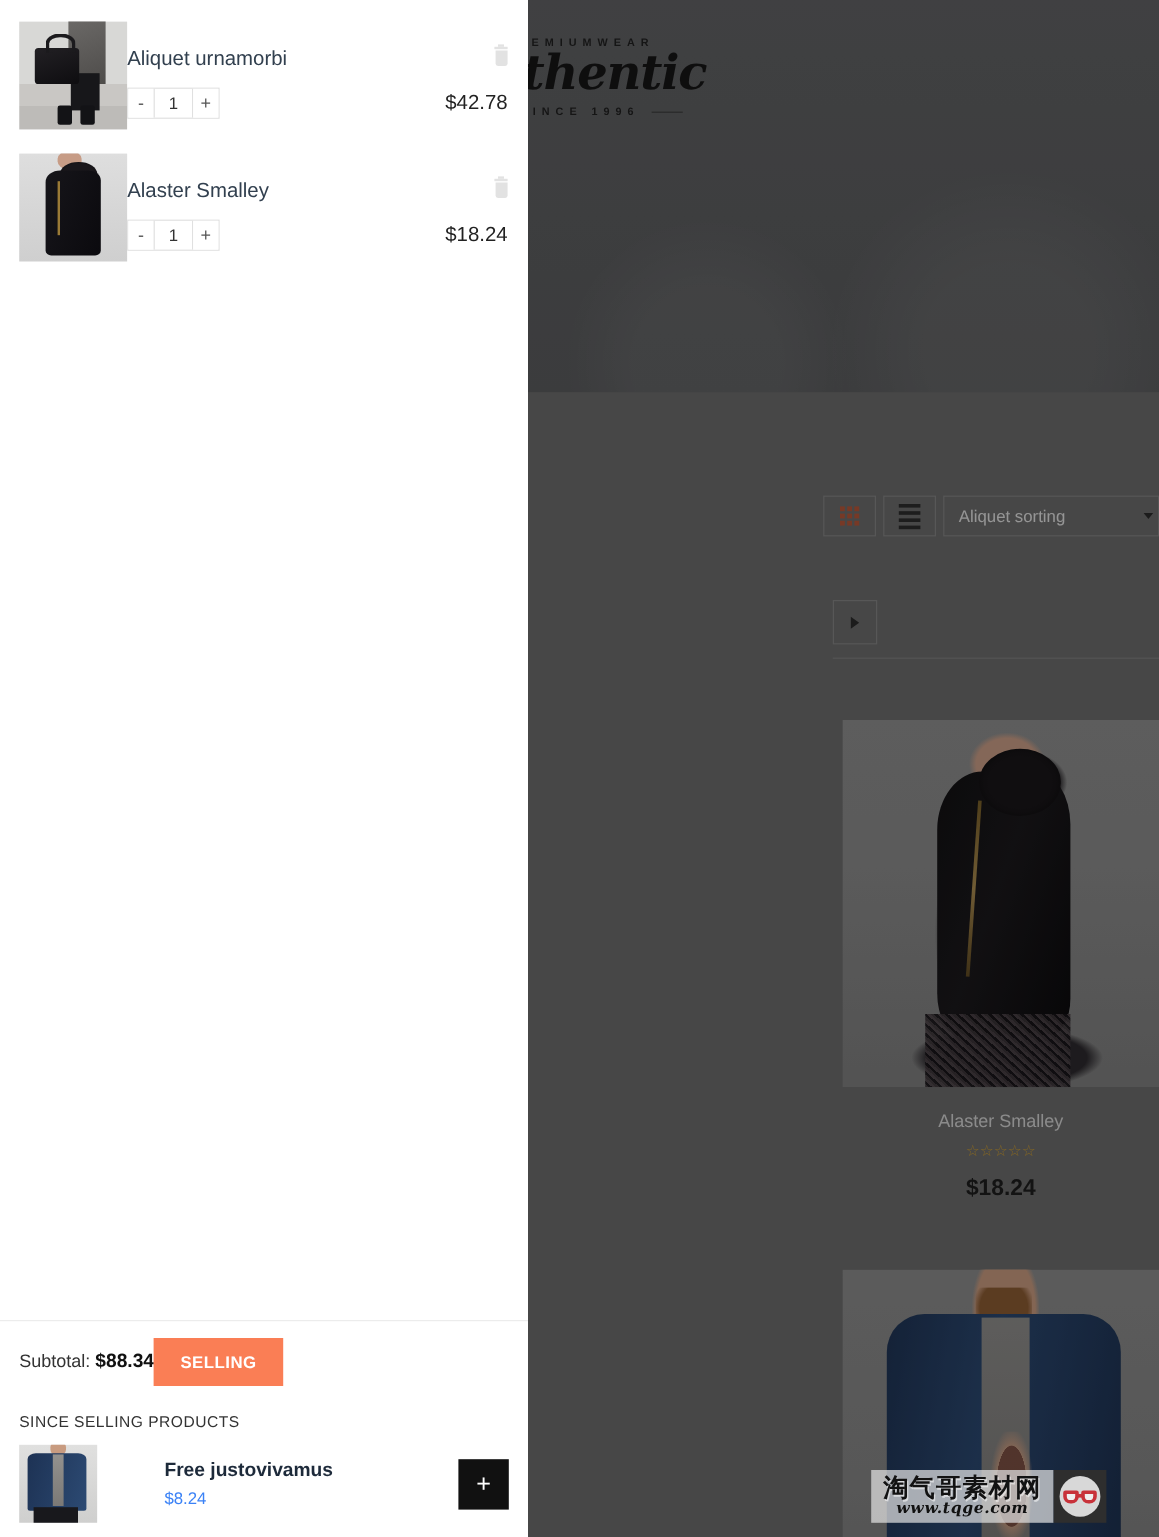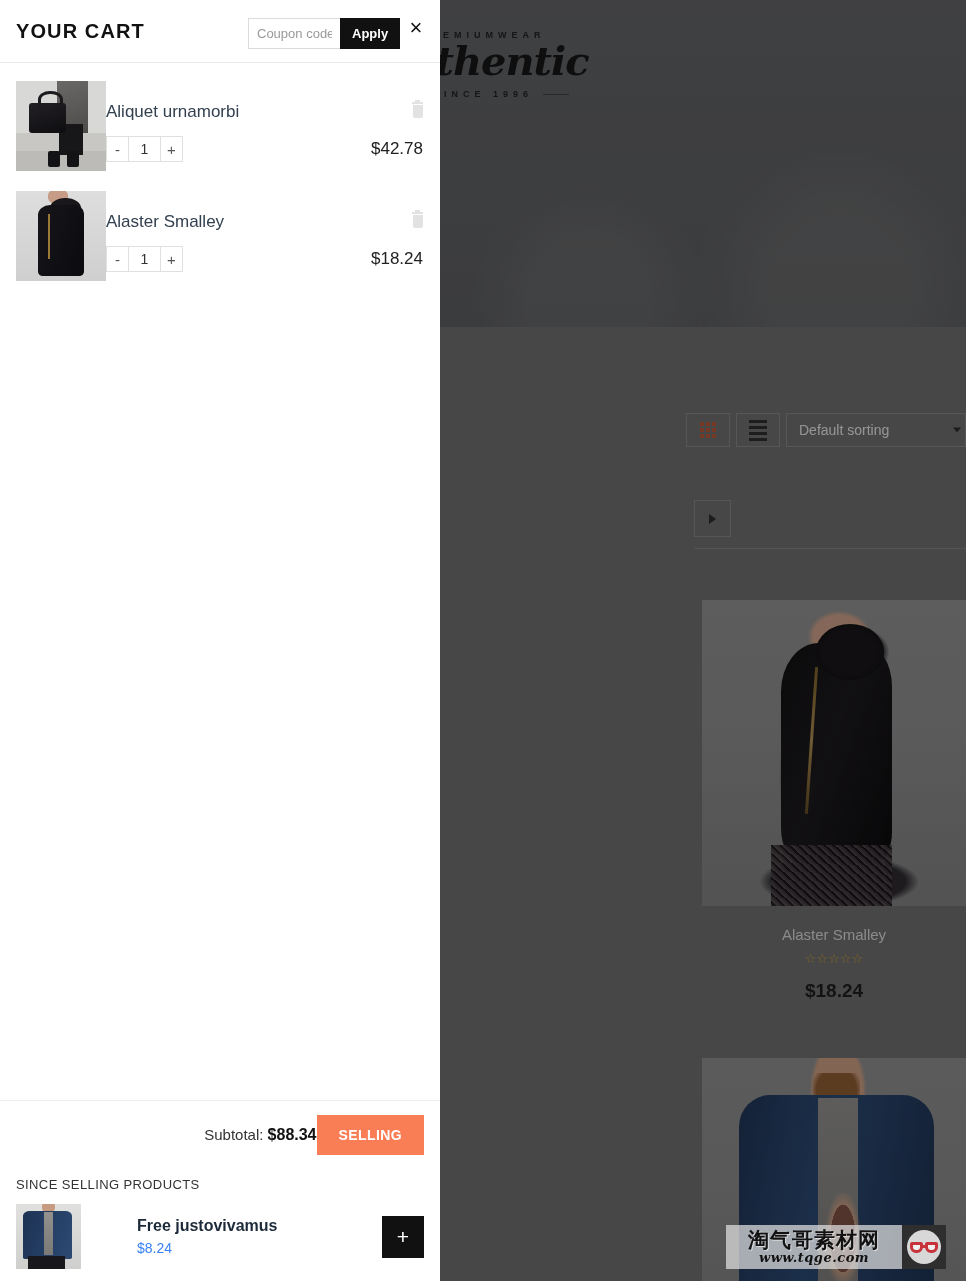--- a/index.html
+++ b/index.html
@@ -149,21 +149,21 @@
 
   
   .dim-overlay { position: absolute; inset: 0; background: rgba(0,0,0,.34); }
 
   
   .watermark {
     position: absolute; left: 726px; top: 1225px; height: 44px;
     display: flex; align-items: stretch; z-index: 40;
   }
   .wm-text {
-    background: rgba(225,225,225,.72); padding: 1px 22px 2px;
+    background: rgba(225,225,225,.72); padding: 1px 10px 2px;
     display: flex; flex-direction: column; justify-content: center; align-items: center;
   }
   .wm-cn {
     font-family: "DejaVu Sans", sans-serif; font-weight: 700; font-size: 21px;
     letter-spacing: 1px; color: #121212; line-height: 22px;
     text-shadow: 1px 1px 0 rgba(255,255,255,.55);
   }
   .wm-url {
     font-family: "DejaVu Serif", serif; font-style: italic; font-weight: 700;
     font-size: 13px; color: #111; line-height: 14px; letter-spacing: .5px;
@@ -262,21 +262,21 @@
   .th-blue .bd { position:absolute; left:10%; top:10%; width:76%; height:74%; background:linear-gradient(105deg,#1d3254,#2c4a73); border-radius:14% 14% 4% 4% / 10% 10% 3% 3%; }
   .th-blue .sh { position:absolute; left:43%; top:12%; width:14%; height:66%; background:linear-gradient(180deg,#93918e,#7b7976); }
   .th-blue .hd2 { position:absolute; left:40%; top:-4%; width:20%; height:18%; background:#c89b80; border-radius:44%; }
   .th-blue .pt { position:absolute; left:18%; top:80%; width:58%; height:22%; background:#18181c; }
 
   
   .cart-footer {
     position: absolute; left: 0; bottom: 0; width: 440px;
     border-top: 1px solid #ececec; background: #fff; padding: 14px 16px 12px;
   }
-  .subtotal-row { display: flex; align-items: center; justify-content: flex-end; }
+  .subtotal-row { display: flex; align-items: center; justify-content: flex-start; }
   .subtotal { font-size: 15px; color: #333; }
   .subtotal b { font-size: 16px; color: #111; }
   .checkout-btn {
     background: #fa7e55; color: #fff; border: none; cursor: pointer;
     font-size: 14px; font-weight: 700; letter-spacing: .4px;
     padding: 12px 22px; font-family: "Liberation Sans", sans-serif;
   }
   .ship-note { font-size: 14px; color: #444; margin-top: 22px; text-align: center; }
   .ship-note b { color: #111; }
   .bsp-title { font-size: 13px; color: #333; letter-spacing: .4px; margin-top: 22px; }
@@ -324,21 +324,21 @@
         </div>
         <div class="view-btn">
           <span class="list-ico">
             <i></i>
               <i></i>
               <i></i>
               <i></i>
           </span>
         </div>
         <div class="sort-select">
-          <span>Default sorting</span>
+          <span>Aliquet sorting</span>
           <span class="sort-caret"></span>
         </div>
       </div>
 
       <div class="pager">
         <span class="pager-caret"></span>
       </div>
       <div class="hr-line"></div>
 
       <div class="card" style="top:273px;">
@@ -381,30 +381,20 @@
       <span class="circ"></span>
       <span class="wm-glasses">
           <i></i>
           <i></i>
         </span>
     </div>
   </div>
 
   <aside class="cart">
 
-    <div class="cart-head">
-      <div class="cart-title">YOUR CART</div>
-
-      <div class="coupon-wrap">
-        <input class="coupon-input" type="text" placeholder="Coupon code" style="">
-        <button class="apply-btn">Apply</button>
-      </div>
-
-      <div class="close-x">×</div>
-    </div>
 
     <div class="cart-items">
 
       <div class="cart-item">
         <div class="ci-thumb">
           <div class="th-bag">
             <div class="coat"></div>
               <div class="pants"></div>
               <div class="purse"></div>
             <div class="shoe1"></div>

